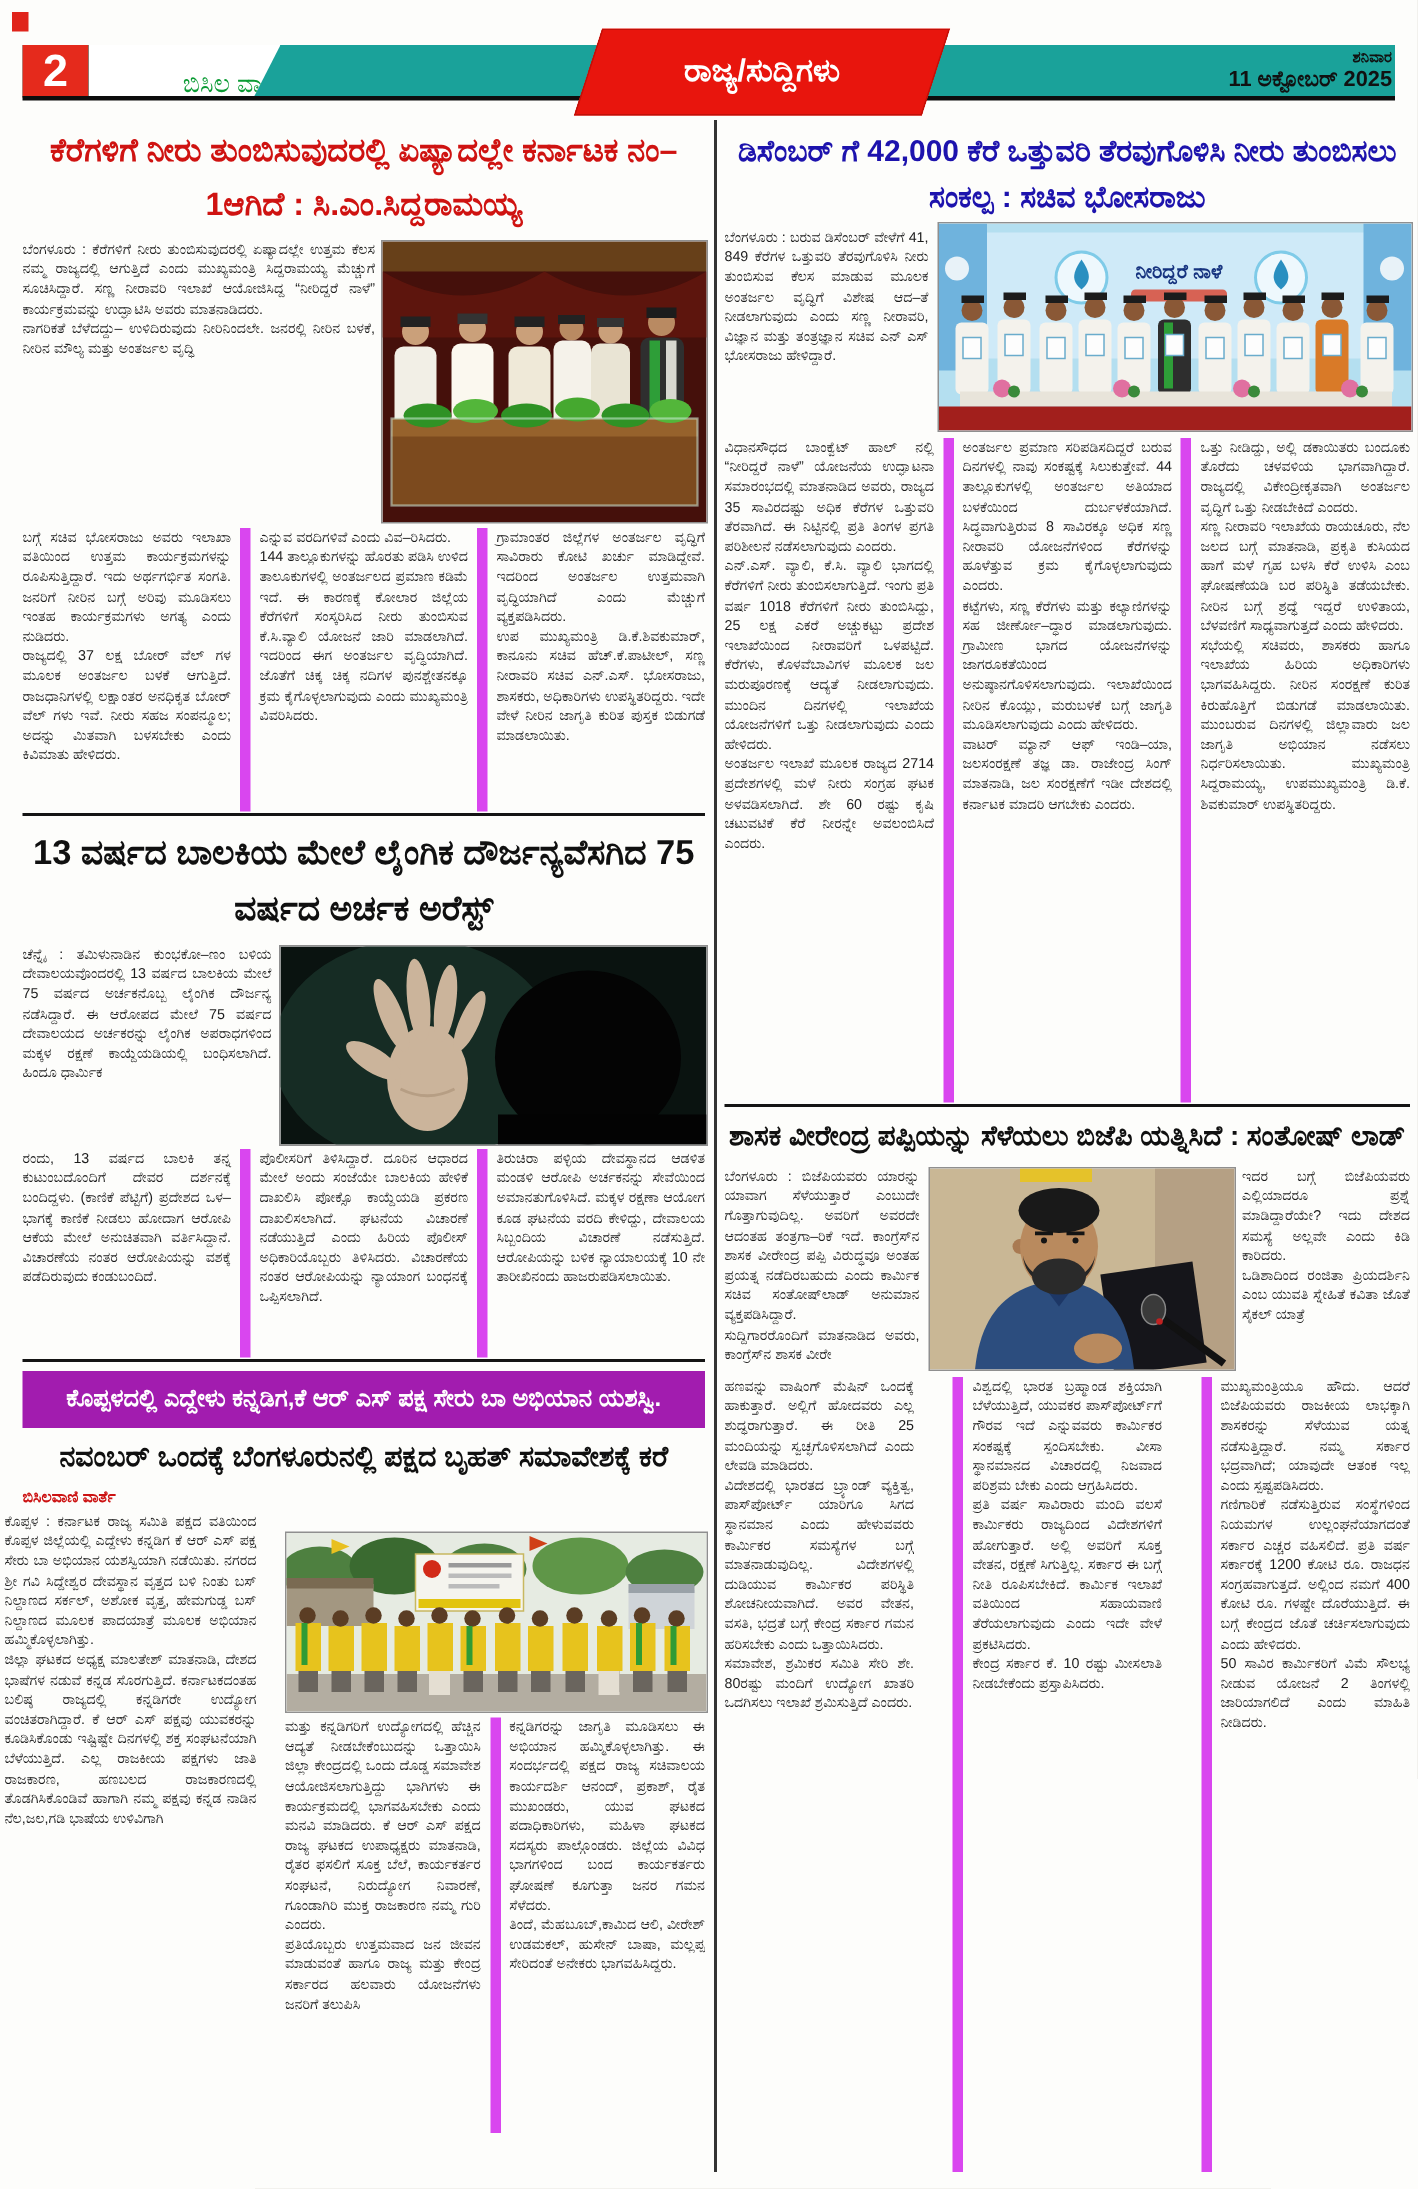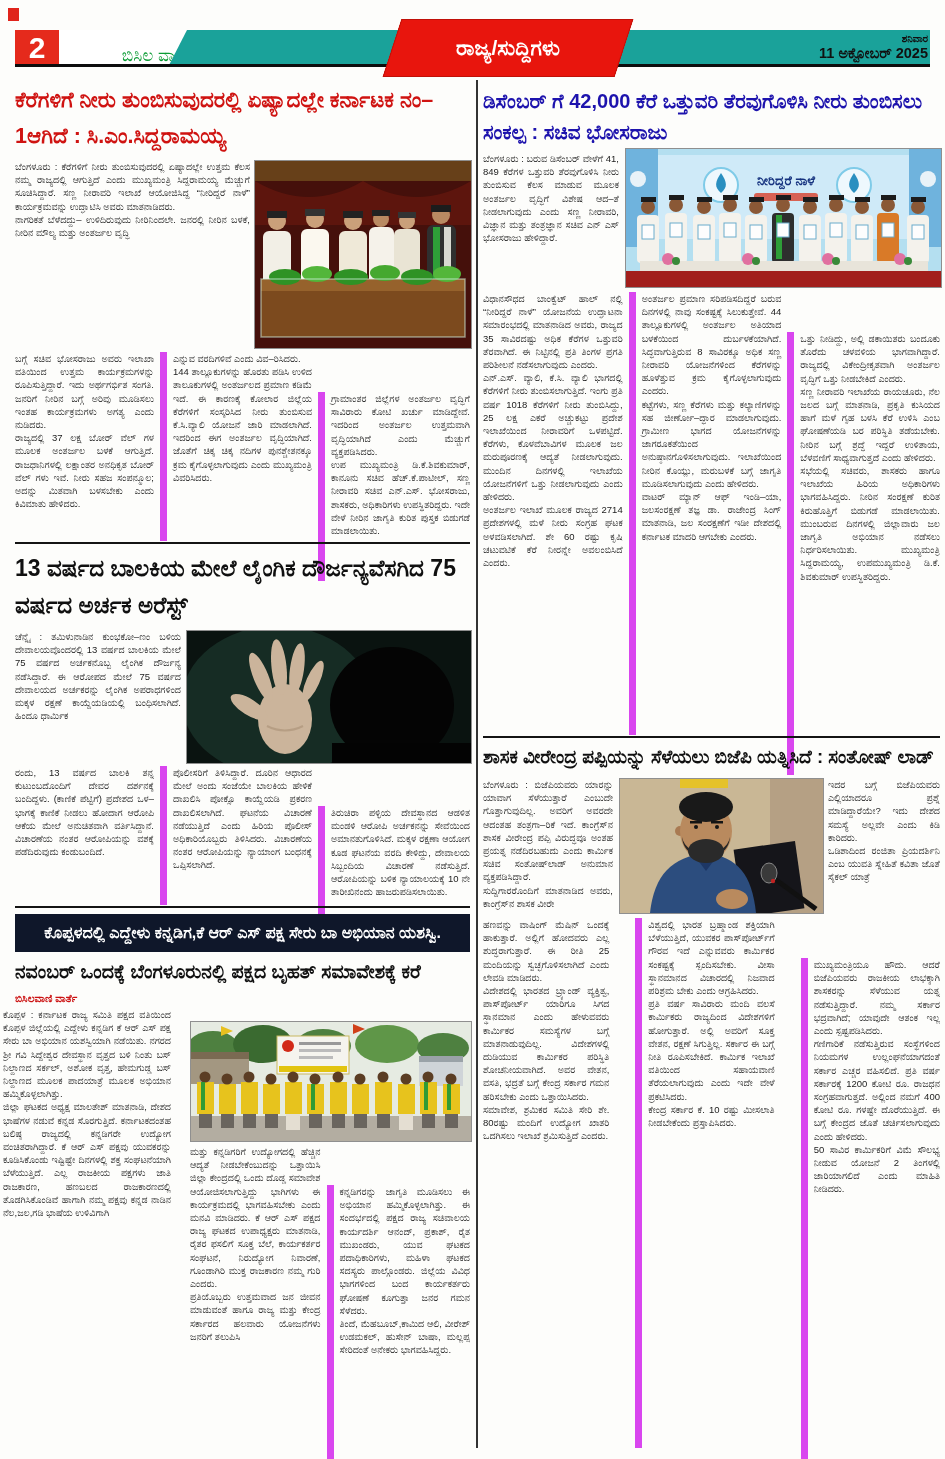--- a/index.html
+++ b/index.html
@@ -15,35 +15,35 @@
   .datebox{text-align:right;color:#111;}
   .dateday{font-size:10px;font-weight:bold;line-height:12px;}
   .datefull{font-size:14.5px;font-weight:bold;line-height:17px;}
   .sectionpara{background:#e8150d;transform:skewX(-18deg);z-index:3;box-shadow:0 0 0 1px #c01008 inset;}
   .sectionpara span{display:block;transform:skewX(18deg);color:#fff;font-weight:bold;font-size:21px;
         text-align:center;line-height:58px;}
   .blackrule{background:#0d0d0d;}
   .vrule{background:#333;}
   .crule{background:#141414;}
   
-  .hl{font-weight:bold;}
+  .hl{font-weight:bold;text-align:center;}
   .hl-red{color:#cf1311;font-size:21.5px;line-height:36px;}
   .hl-blue{color:#1d13ad;font-size:20px;line-height:31px;}
   .hl-black-lg{color:#101010;font-size:23px;line-height:37px;}
   .hl-black-md{color:#101010;font-size:19px;line-height:33px;}
   .hl-black-sm{color:#101010;font-size:18.5px;line-height:30px;}
-  .banner-red{background:#0f172a;color:#fff;font-weight:bold;font-size:16px;text-align:center;line-height:38px;}
+  .banner-red{background:#a21caf;color:#fff;font-weight:bold;font-size:16px;text-align:center;line-height:38px;}
   .byline{color:#cc1212;font-weight:bold;font-size:10.5px;}
   
   .bt{font-size:9.5px;line-height:13.2px;text-align:justify;color:#1c1c1c;white-space:pre-line;
       overflow:hidden;}
   .cols{display:flex;}
   .cols>div{flex:1;height:100%;padding:0 6px;}
   .cols>div:first-child{padding-left:0;}
-  .cols>div:last-child{padding-right:0;margin-top:40px;}
+  .cols>div:last-child{padding-right:0;}
   .cols>div+div{border-left:7px solid #d946ef;}
   .photo{border:1px solid #8f8f8f;display:block;}
   .cornermark{background:#e0241b;}
 </style>
 </head>
 <body>
 
 <div id="page">
 
   <div class="abs cornermark" style="left:8px;top:8px;width:11px;height:13px;"></div>

